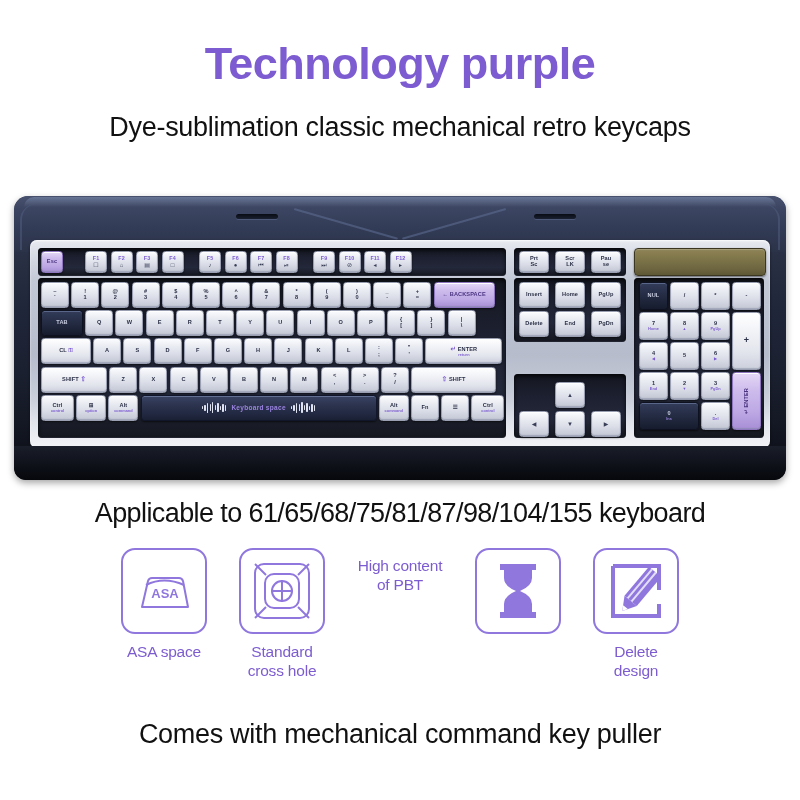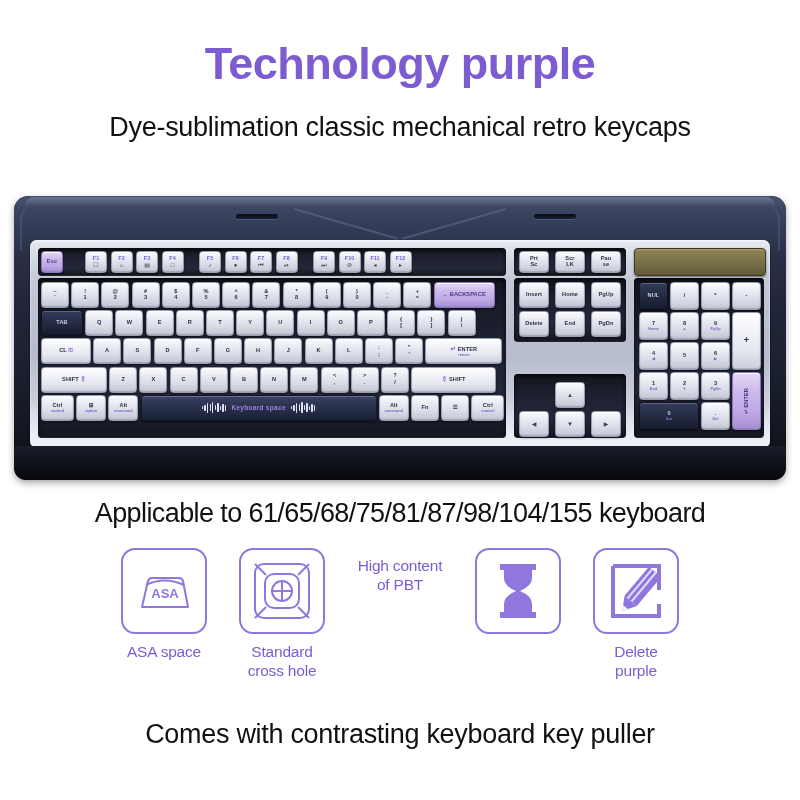--- a/index.html
+++ b/index.html
@@ -691,19 +691,19 @@
           <path d="M8 6 L54 6 L54 30 M54 44 L54 56 L8 56 L8 6" fill="none" stroke="#8f77de" stroke-width="4" stroke-linejoin="miter"></path>
           <g transform="rotate(40 34 31)">
             <rect x="26" y="6" width="16" height="38" fill="#8f77de"></rect>
             <rect x="29" y="6" width="2" height="38" fill="#ffffff" opacity=".75"></rect>
             <rect x="34" y="6" width="2" height="38" fill="#ffffff" opacity=".75"></rect>
             <polygon points="26,44 42,44 34,57" fill="#8f77de"></polygon>
             <polygon points="31,52 37,52 34,57" fill="#ffffff"></polygon>
           </g>
         </svg>
       </div>
-      <div class="feat-label"><span>Delete</span><br><span>purple</span></div>
+      <div class="feat-label"><span>Delete</span><br><span>design</span></div>
     </div>
 
   </div>
 
-  <div class="comes-with">Comes with contrasting keyboard key puller</div>
+  <div class="comes-with">Comes with mechanical command key puller</div>
 </div>
 
 </body></html>

